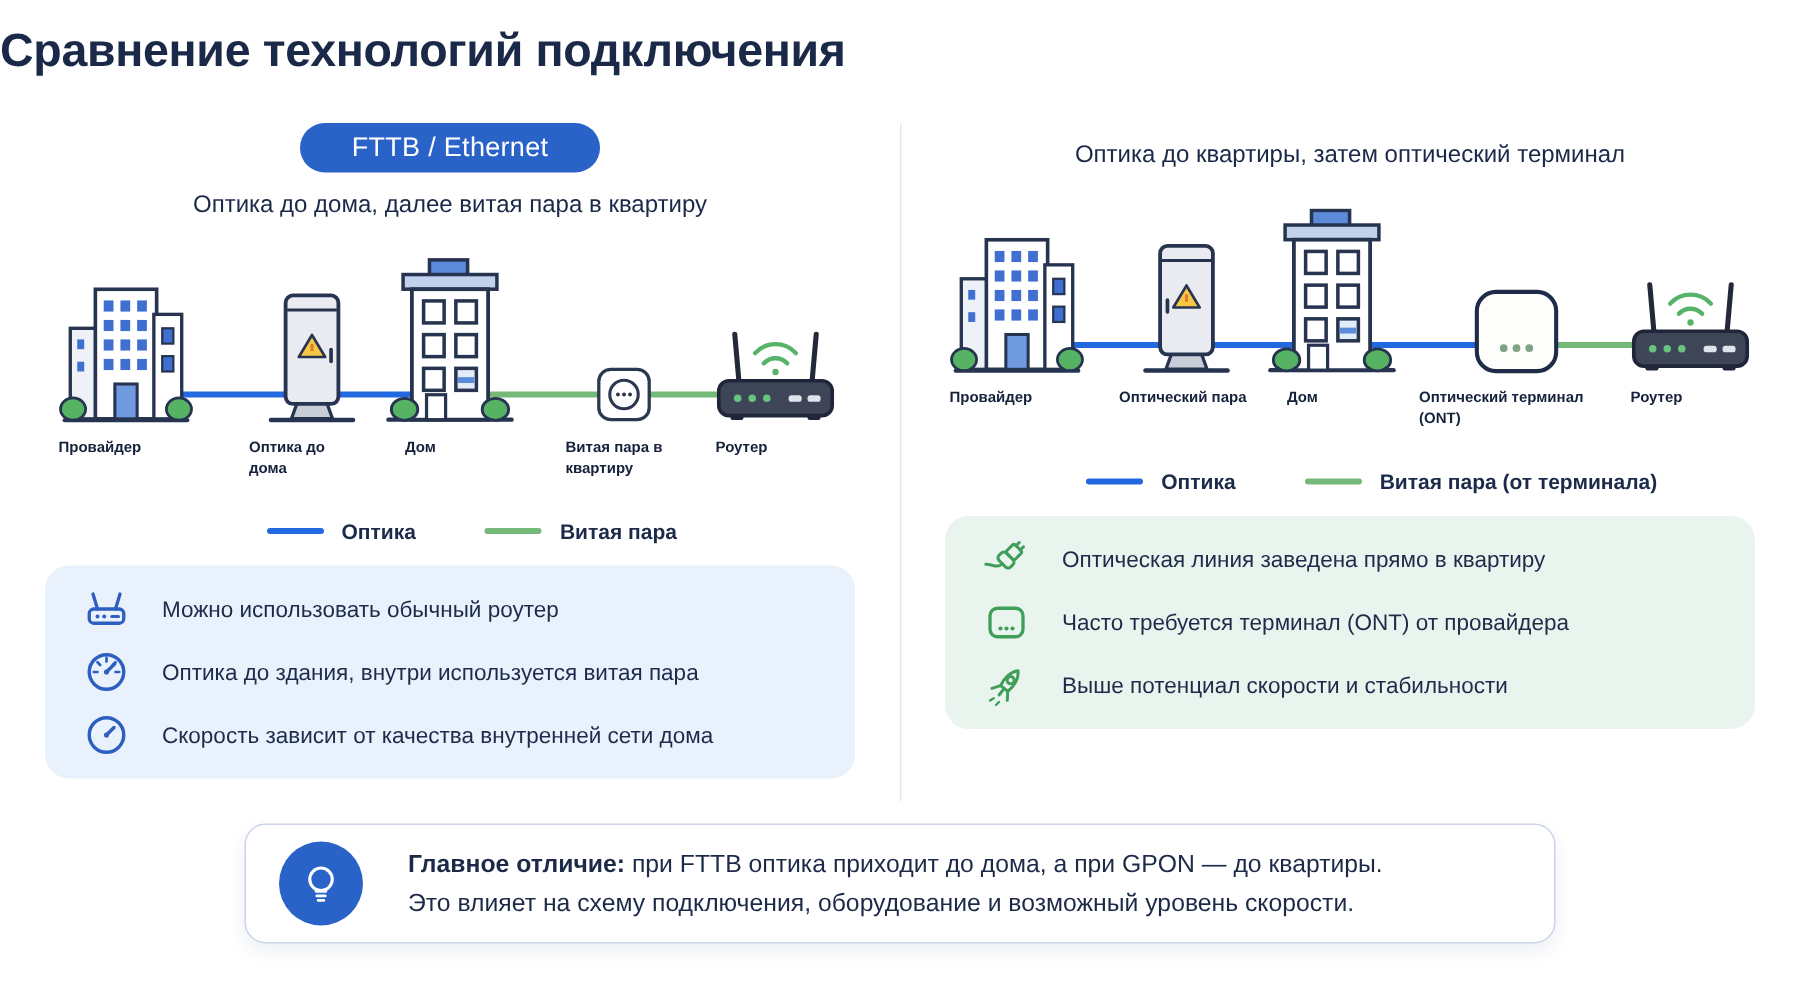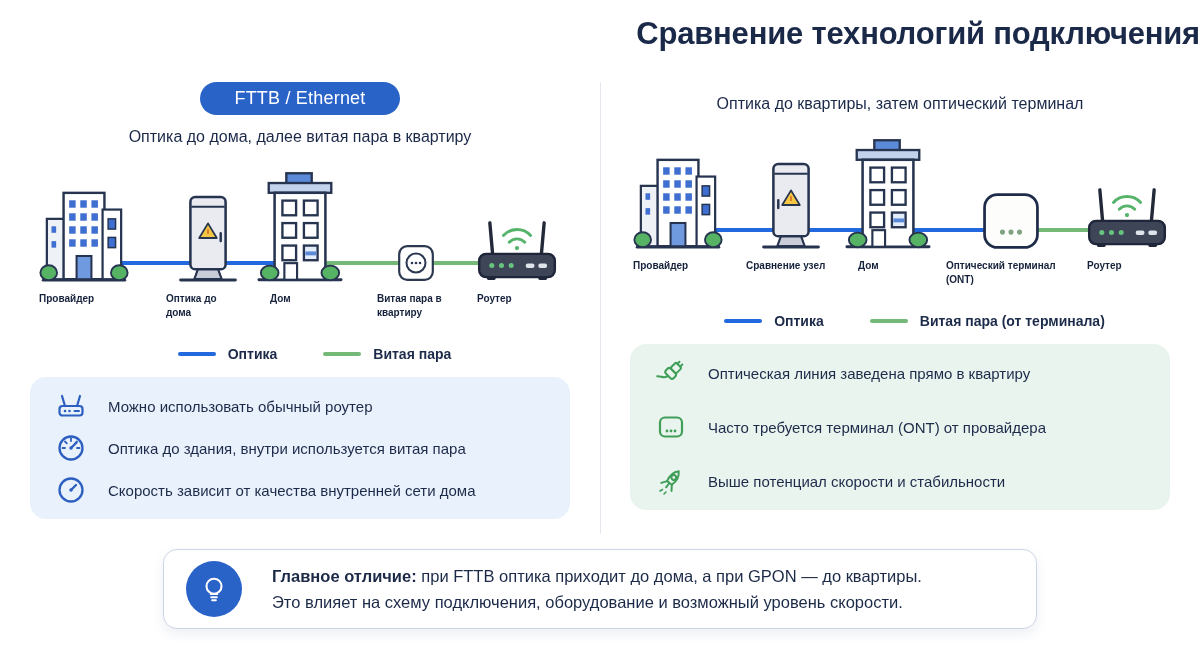--- a/index.html
+++ b/index.html
@@ -1,19 +1,19 @@
 <!DOCTYPE html>
 <html style="--title-text: #1b2949; --body-text: #1d2b4a; --fttb-blue: #2a63c8; --gpon-green: #57b169; --optic-line: #2268de; --twisted-line: #74b978; --fttb-panel-bg: #e9f1fc; --gpon-panel-bg: #eaf4ee; --callout-icon-bg: #2a63c8;"><head>
 <meta charset="utf-8">
 <style>
   html,body{margin:0;padding:0;background:#ffffff;}
   body{width:1200px;height:658px;overflow:hidden;position:relative;
        font-family:"Liberation Sans","DejaVu Sans",sans-serif;color:var(--body-text,#1d2b4a);}
 
-  .page-title{margin:16px 0 0;text-align:right;font-size:31px;font-weight:700;
+  .page-title{margin:16px 0 0;text-align:left;font-size:31px;font-weight:700;
               letter-spacing:-.2px;color:var(--title-text,#1b2949);}
 
   .columns{display:flex;margin-top:30px;position:relative;}
   .divider{position:absolute;left:600px;top:0;height:452px;width:1px;background:#e4e7ee;}
   .col{width:600px;box-sizing:border-box;}
 
   .badge-row{text-align:center;}
   .badge{display:inline-block;padding:6px 34px;border-radius:22px;color:#fff;
          font-size:18px;font-weight:400;letter-spacing:.2px;}
   .badge.fttb{background:var(--fttb-blue,#2a63c8);}
@@ -32,21 +32,21 @@
   .legend{display:flex;justify-content:center;align-items:flex-start;gap:46px;margin-top:14px;padding-left:29px;}
   .legend-item{display:flex;align-items:center;gap:12px;}
   .swatch{width:38px;height:4.5px;border-radius:3px;}
   .swatch.optic{background:var(--optic-line,#2268de);}
   .swatch.twisted{background:var(--twisted-line,#74b978);}
   .legend-label{font-size:14px;font-weight:600;color:#1d2b4a;}
 
   .panel{width:540px;box-sizing:border-box;margin:15px auto 0;border-radius:16px;
          padding:14px 26px;display:flex;flex-direction:column;gap:12px;}
   .panel.fttb{background:var(--fttb-panel-bg,#e9f1fc);}
-  .panel.gpon{background:var(--gpon-panel-bg,#eaf4ee);gap:24px;}
+  .panel.gpon{background:var(--gpon-panel-bg,#eaf4ee);}
   .feature{display:flex;align-items:center;gap:22px;}
   .feature-icon{width:30px;height:30px;flex:0 0 30px;}
   .feature-text{font-size:15px;font-weight:500;color:#1d2b4a;}
 
   .callout{width:874px;box-sizing:border-box;margin:30px auto 12px;display:flex;align-items:center;
            gap:30px;padding:11px 22px;border:1.5px solid #ccd5e8;border-radius:14px;background:#fff;
            box-shadow:0 5px 12px rgba(30,50,100,.08);}
   .callout-badge{width:56px;height:56px;border-radius:50%;background:var(--callout-icon-bg,#2a63c8);
                  flex:0 0 56px;display:flex;align-items:center;justify-content:center;}
   .callout-text{font-size:16.5px;line-height:1.6;color:#1c2a48;}
@@ -231,21 +231,21 @@
 
       <svg class="node" style="left:131px;top:22px;" width="60" height="88" viewBox="0 0 60 90">
         <line x1="2" y1="88" x2="58" y2="88" stroke="#273450" stroke-width="3" stroke-linecap="round"></line>
         <path d="M16,87 L20,76 L40,76 L44,87 Z" fill="#c9cdd8" stroke="#273450" stroke-width="2.2"></path>
         <rect x="12" y="3" width="36" height="74" rx="5" fill="#e9ebf0" stroke="#273450" stroke-width="2.6"></rect>
         <line x1="13" y1="13" x2="47" y2="13" stroke="#273450" stroke-width="2"></line>
         <path d="M30,30 l9,15 h-18 z" fill="#f6c744" stroke="#273450" stroke-width="1.8" stroke-linejoin="round"></path>
         <line x1="30" y1="36" x2="30" y2="41" stroke="#e07b2a" stroke-width="2"></line>
         <line x1="17" y1="40" x2="17" y2="48" stroke="#273450" stroke-width="2.5" stroke-linecap="round"></line>
       </svg>
-      <div class="node-label" style="left:161px;width:90px;">Сравнение узел</div>
+      <div class="node-label" style="left:161px;width:90px;">Оптический пара</div>
 
       <svg class="node" style="left:215px;top:0;" width="86" height="110" viewBox="0 0 88 112">
         <line x1="2" y1="110" x2="86" y2="110" stroke="#273450" stroke-width="3" stroke-linecap="round"></line>
         <rect x="30" y="1" width="26" height="12" fill="#5b8ad8" stroke="#273450" stroke-width="2.4"></rect>
         <rect x="12" y="11" width="64" height="10" fill="#c3d2ec" stroke="#273450" stroke-width="2.4"></rect>
         <rect x="18" y="21" width="52" height="89" fill="#ffffff" stroke="#273450" stroke-width="2.6"></rect>
         <rect x="26" y="29" width="14" height="15" fill="#ffffff" stroke="#273450" stroke-width="2.4"></rect>
         <rect x="48" y="29" width="14" height="15" fill="#ffffff" stroke="#273450" stroke-width="2.4"></rect>
         <rect x="26" y="52" width="14" height="15" fill="#ffffff" stroke="#273450" stroke-width="2.4"></rect>
         <rect x="48" y="52" width="14" height="15" fill="#ffffff" stroke="#273450" stroke-width="2.4"></rect>

